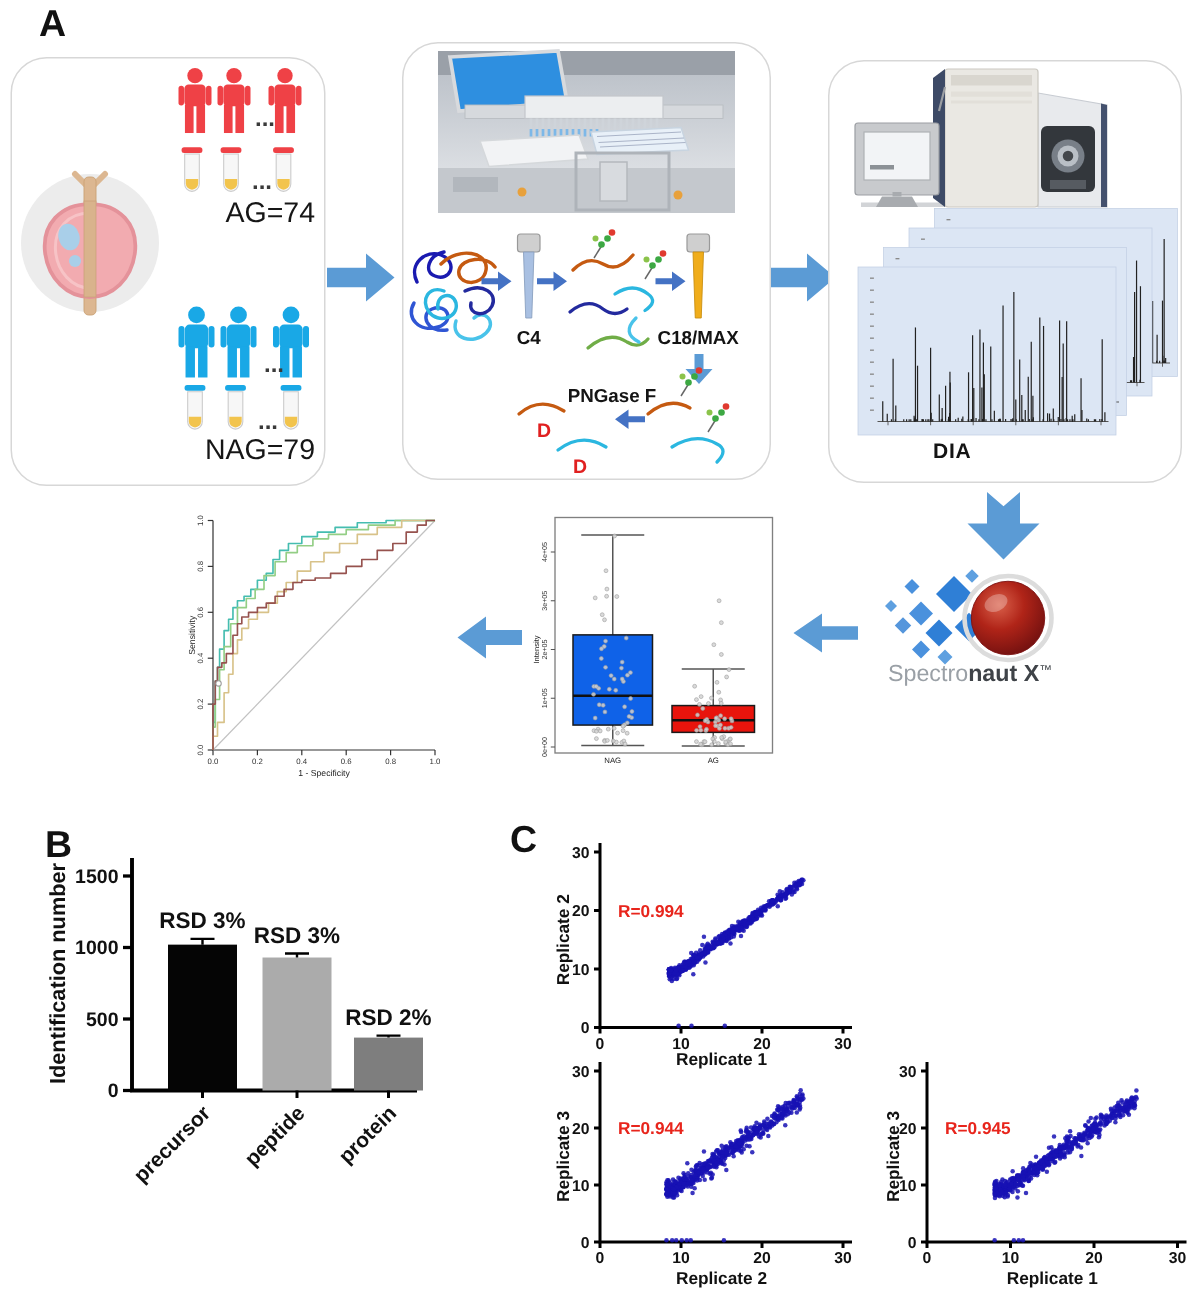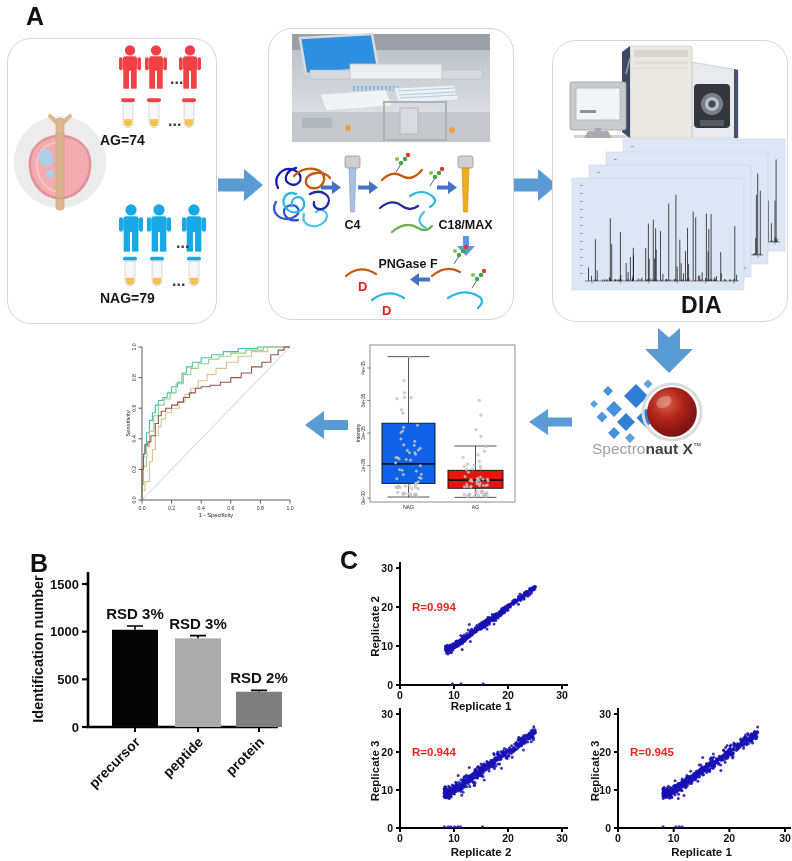--- a/index.html
+++ b/index.html
@@ -1,22 +1,22 @@
 <!DOCTYPE html>
 <html><head>
 <meta charset="utf-8">
 <style>
   html,body{margin:0;padding:0;background:#fff;}
   .fig{position:relative;width:792px;height:861px;background:#ffffff;
        font-family:"Liberation Sans",sans-serif;overflow:hidden;}
   .abs{position:absolute;}
   .box{position:absolute;border:1.6px solid #d7d7d7;border-radius:24px;background:#fff;}
   .plabel{position:absolute;font-size:25px;font-weight:bold;color:#111;}
-  .cohort-label{position:absolute;font-size:14px;font-weight:bold;color:#161616;text-align:left;}
-  .dia-label{position:absolute;font-size:23px;font-weight:bold;color:#141414;text-align:right;letter-spacing:.5px;}
+  .cohort-label{position:absolute;font-size:19px;font-weight:normal;color:#161616;text-align:right;}
+  .dia-label{position:absolute;font-size:14px;font-weight:bold;color:#141414;text-align:left;letter-spacing:.5px;}
   svg.abs{overflow:visible;}
   svg text{font-family:"Liberation Sans",sans-serif;}
 </style>
 </head>
 <body>
 
 <div class="fig">
 
   <svg class="abs" width="0" height="0">
     <defs>

